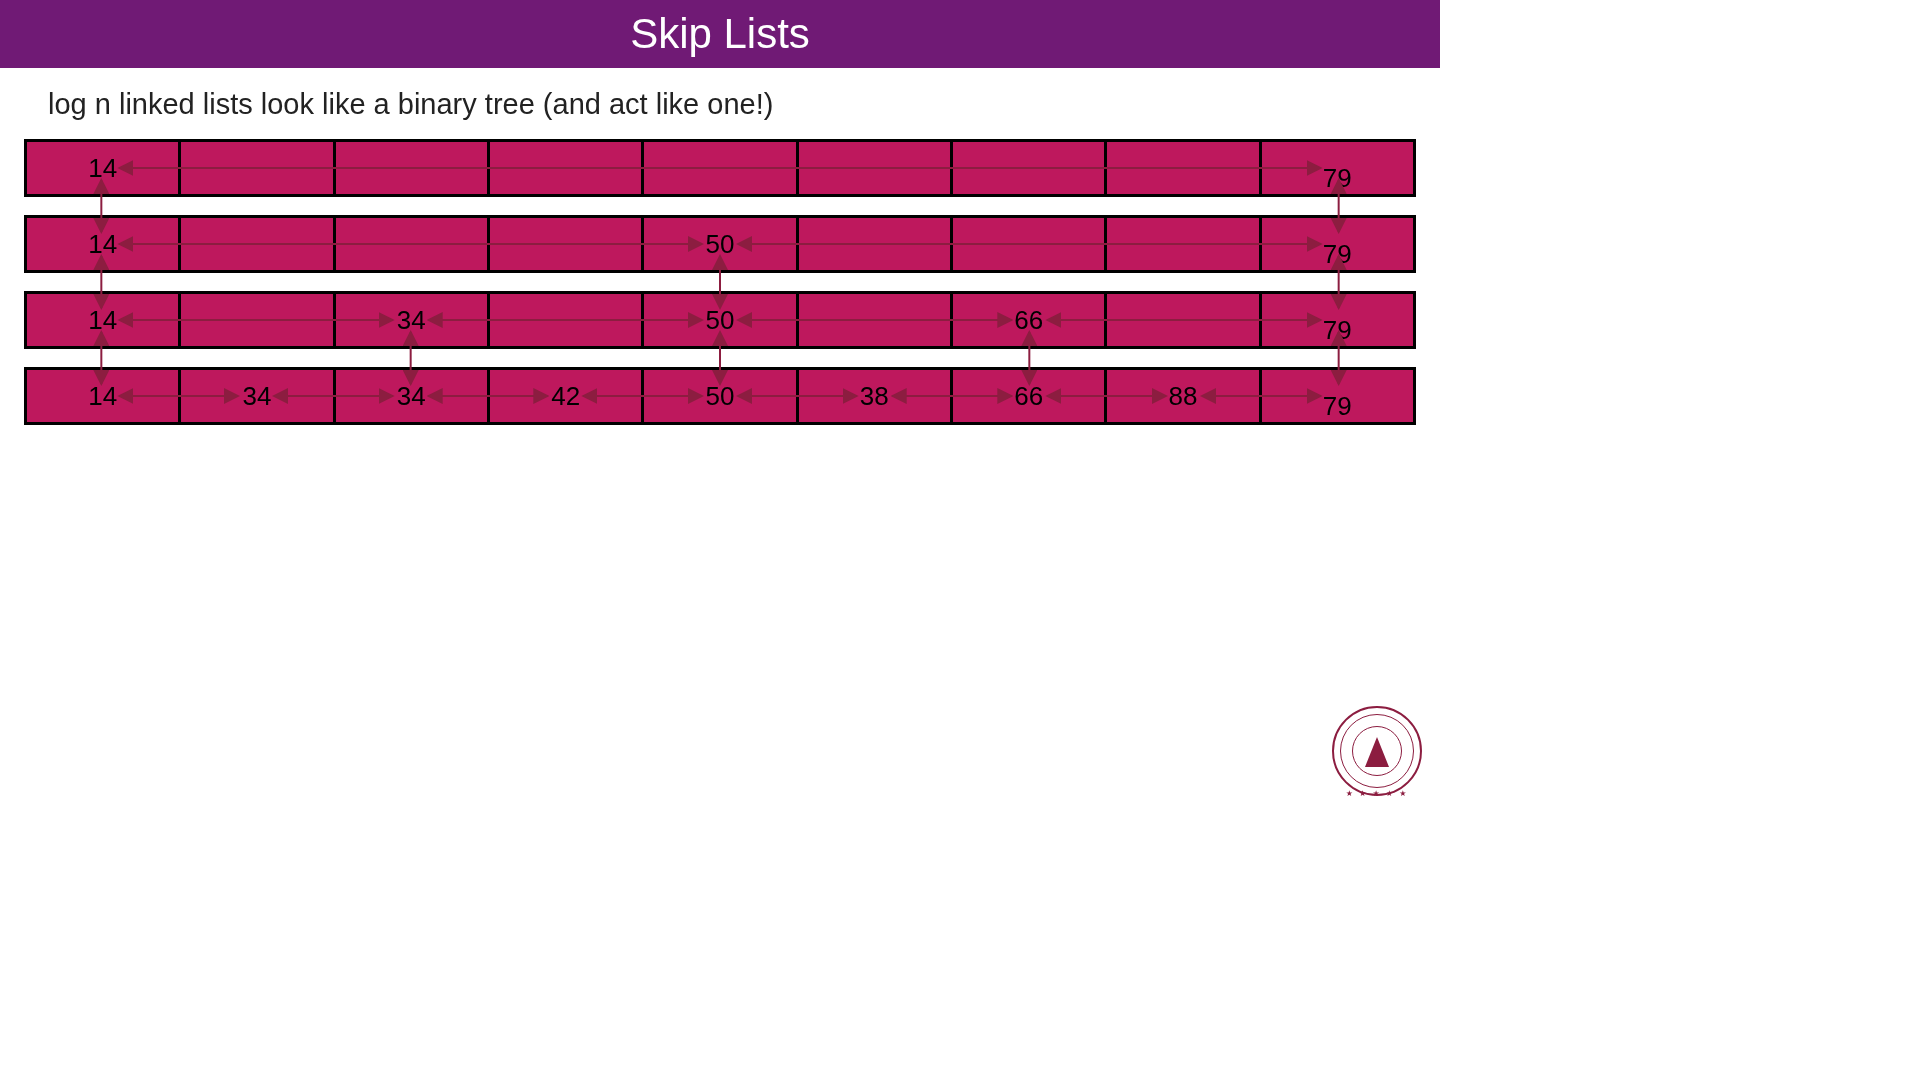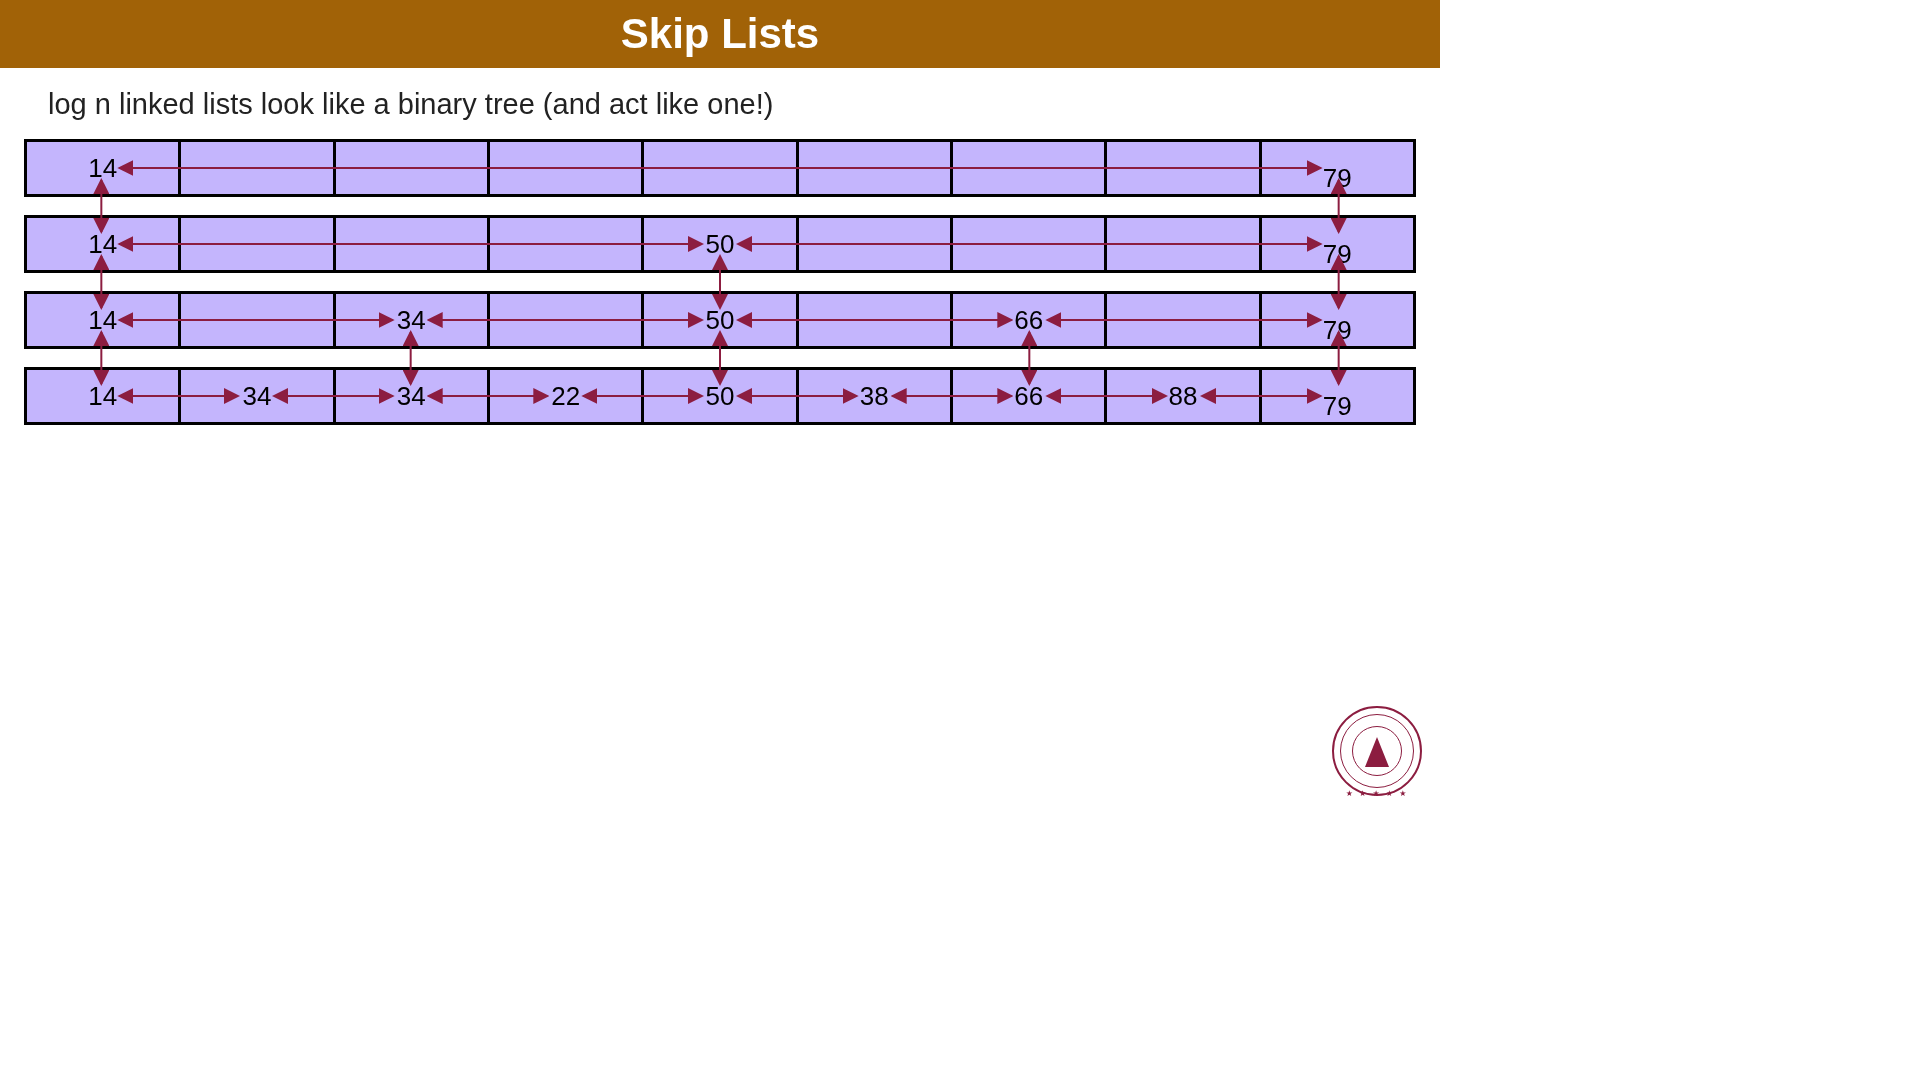--- a/index.html
+++ b/index.html
@@ -7,45 +7,44 @@
     width: 1440px;
     height: 810px;
     font-family: Arial, Helvetica, sans-serif;
     background: #fff;
     position: relative;
     overflow: hidden;
   }
   .title-bar {
     width: 100%;
     height: 68px;
-    background: #a16207;
+    background: #701a75;
     color: #fff;
     display: flex;
     align-items: center;
     justify-content: center;
     font-size: 42px;
-    font-weight: bold;
   }
   .subtitle {
     font-size: 29px;
     color: #222;
     margin: 20px 0 18px 48px;
   }
   .diagram {
     position: relative;
     margin-left: 24px;
     width: 1392px;
   }
   .level {
     position: relative;
     height: 58px;
     border: 3px solid #000;
     margin-bottom: 18px;
     display: flex;
-    background: #c4b5fd;
+    background: #be185d;
   }
   .cell {
     flex: 1 1 0;
     border-right: 3px solid #000;
     display: flex;
     align-items: center;
     justify-content: center;
     font-size: 26px;
     color: #000;
     position: relative;
@@ -135,21 +134,21 @@
       <div class="cell">50</div>
       <div class="cell"></div>
       <div class="cell">66</div>
       <div class="cell"></div>
       <div class="cell">79</div>
     </div>
     <div class="level">
       <div class="cell">14</div>
       <div class="cell">34</div>
       <div class="cell">34</div>
-      <div class="cell">22</div>
+      <div class="cell">42</div>
       <div class="cell">50</div>
       <div class="cell">38</div>
       <div class="cell">66</div>
       <div class="cell">88</div>
       <div class="cell">79</div>
     </div>
     <svg class="overlay" width="1392" height="304">
       <defs>
         <marker id="ahR" markerWidth="8" markerHeight="8" refX="7" refY="4" orient="auto">
           <path d="M0,0 L8,4 L0,8 z" fill="#8c1d40"></path>

